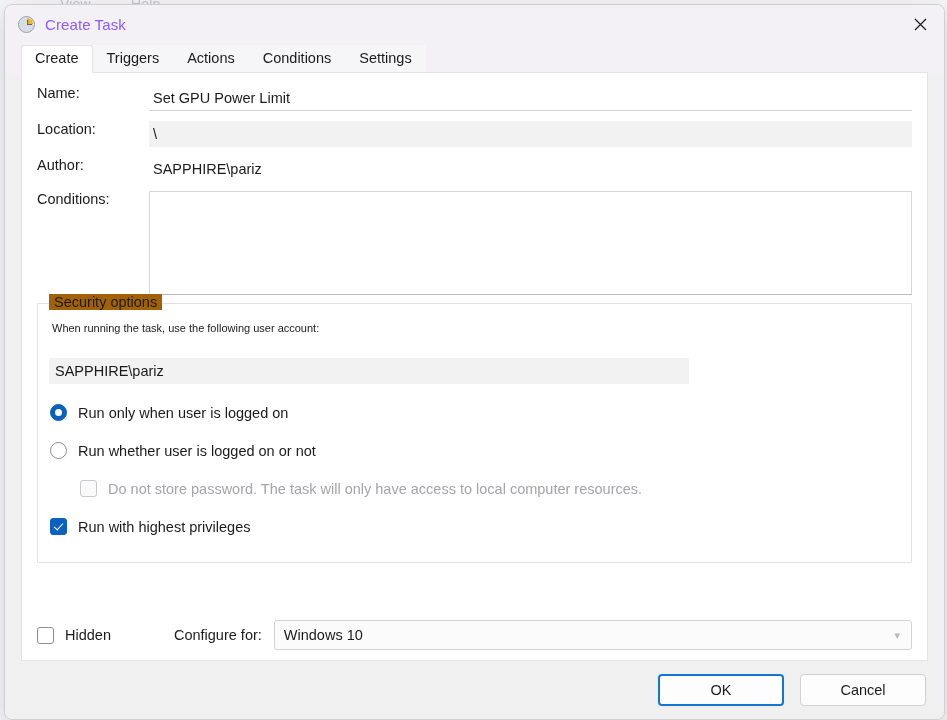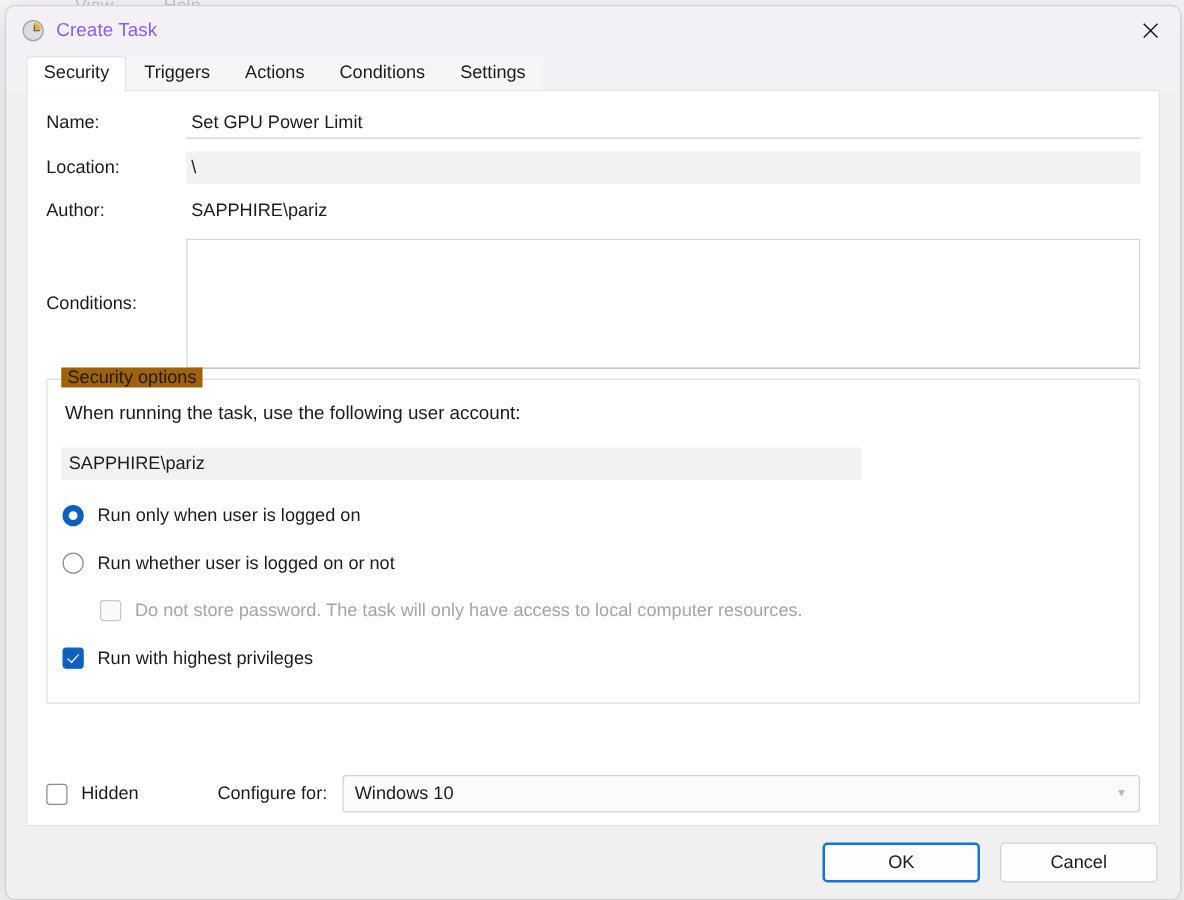--- a/index.html
+++ b/index.html
@@ -160,21 +160,21 @@
     background: #ffffff;
     margin: 0 16px;
     border: 1px solid #e3e3e6;
     border-top: none;
     position: relative;
     overflow: hidden;
   }
 
   .row {
     display: flex;
-    align-items: center;
+    align-items: flex-start;
     position: absolute;
     left: 0;
     right: 0;
   }
   .fld-label {
     width: 127px;
     text-align: left;
     padding-left: 15px;
     box-sizing: border-box;
     font-size: 14.5px;
@@ -250,21 +250,21 @@
     left: 11px;
     background: #a16207;
     padding: 0 5px;
     font-size: 14.5px;
     color: #1b1b1b;
   }
   .group-inner { position: relative; height: 100%; }
 
   .gb-line {
     position: absolute;
-    font-size: 15px;
+    font-size: 11px;
     color: #1b1b1b;
   }
   .account-field {
     position: absolute;
     left: 11px;
     top: 54px;
     width: 640px;
     height: 26px;
     line-height: 26px;
     background: #f2f2f2;
@@ -450,21 +450,21 @@
       <div class="title-text">Create Task</div>
       <div class="close-btn">
         <svg width="13" height="13" viewBox="0 0 13 13">
           <path d="M1 1 L12 12 M12 1 L1 12" stroke="#1b1b1b" stroke-width="1.2" fill="none"></path>
         </svg>
       </div>
     </div>
 
     <div class="tabstrip">
       <div class="tab active">
-        <span>Security</span>
+        <span>Create</span>
       </div>
       <div class="tab">
         <span>Triggers</span>
       </div>
       <div class="tab">
         <span>Actions</span>
       </div>
       <div class="tab">
         <span>Conditions</span>
       </div>

